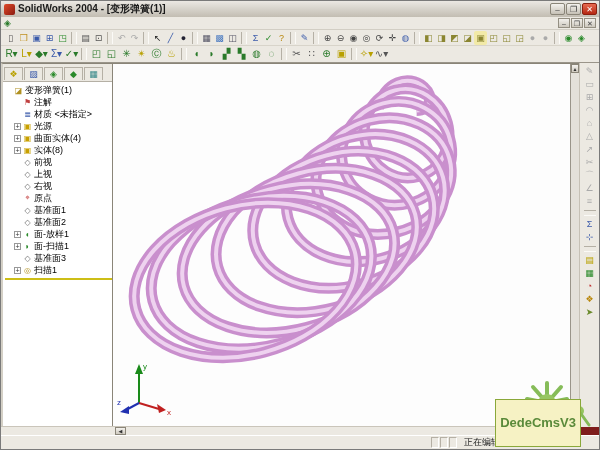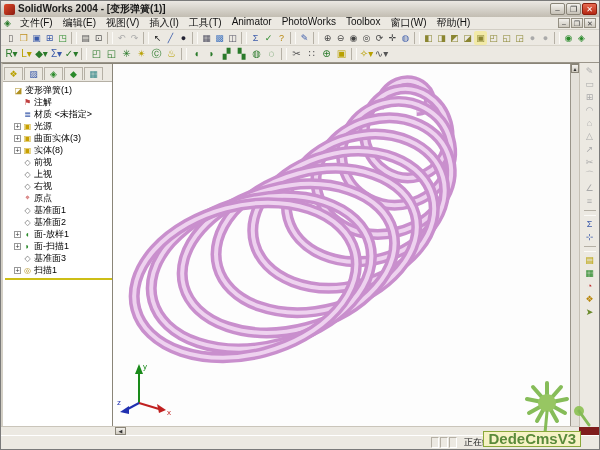--- a/index.html
+++ b/index.html
@@ -51,52 +51,40 @@
   .righttb .tbtn.sep{width:12px;height:4px;border-left:none;border-right:none;border-top:1px solid #b5b0a5;border-bottom:1px solid #fbfaf7;margin:2px 0;}
   
   .hscroll{position:absolute;left:0;right:20px;bottom:13px;height:9px;background:#ece9e2;border-top:1px solid #cac5ba;}
   .hscroll .sbtn{position:absolute;left:114px;top:0;width:11px;height:8px;background:linear-gradient(#f4f2ee,#cfcabf);border:1px solid #8a8578;font-size:5px;line-height:7px;text-align:center;color:#333;box-sizing:border-box;}
   .statusbar{position:absolute;left:0;right:0;bottom:0;height:13px;background:#ece9e2;border-top:1px solid #fff;display:flex;align-items:center;font-size:9px;color:#222;}
   .status-spacer{flex:1;}
   .scell{width:6px;height:9px;border:1px solid #b5b0a5;border-bottom-color:#fff;border-right-color:#fff;margin-right:1px;}
   .status-text{padding:0 6px;white-space:nowrap;}
   .status-end{width:70px;height:9px;}
   
-  .wm-box{position:absolute;right:18px;bottom:2px;background:#f6f2c4;border:1px solid #8aa83a;color:#5a8a3a;font-size:15px;font-weight:bold;padding:0 4px;line-height:14px;z-index:6;}
+  .wm-box{position:absolute;right:18px;bottom:2px;background:#f6f2c4;border:1px solid #8aa83a;color:#5a8a3a;font-size:13px;font-weight:bold;padding:16px 4px;line-height:14px;z-index:6;}
   .wm-flower{position:absolute;right:6px;bottom:10px;z-index:5;pointer-events:none;}
 </style>
 </head>
 <body>
 
 <div class="window">
 
   <div class="titlebar">
     <div class="sw-icon"></div>
     <span class="title-text">SolidWorks 2004 - [变形弹簧(1)]</span>
     <div class="winbtns">
       <div class="wbtn">–</div>
       <div class="wbtn">❐</div>
       <div class="wbtn close">✕</div>
     </div>
   </div>
 
   <div class="menubar">
     <span class="menu-glyph">◈</span>
-    <div style="display:flex;">
-        <span class="menu-item">文件(F)</span>
-        <span class="menu-item">编辑(E)</span>
-        <span class="menu-item">视图(V)</span>
-        <span class="menu-item">插入(I)</span>
-        <span class="menu-item">工具(T)</span>
-        <span class="menu-item">Animator</span>
-        <span class="menu-item">PhotoWorks</span>
-        <span class="menu-item">Toolbox</span>
-        <span class="menu-item">窗口(W)</span>
-        <span class="menu-item">帮助(H)</span>
-      </div>
     <div class="docbtns">
       <div class="dbtn">–</div>
       <div class="dbtn">❐</div>
       <div class="dbtn">✕</div>
     </div>
   </div>
 
   <div class="tbrow tb1">
       <span class="tbtn" style="color: rgb(85, 85, 85);">▯</span>
       <span class="tbtn" style="color: rgb(192, 144, 32);">❒</span>
@@ -204,21 +192,21 @@
             <span class="tlabel">材质 &lt;未指定&gt;</span>
           </div>
             <div class="trow" style="margin-left: 9px;">
             <span class="tplus">+</span>
             <span class="ticon" style="color: rgb(200, 160, 0);">▣</span>
             <span class="tlabel">光源</span>
           </div>
             <div class="trow" style="margin-left: 9px;">
             <span class="tplus">+</span>
             <span class="ticon" style="color: rgb(200, 160, 0);">▣</span>
-            <span class="tlabel">曲面实体(3)</span>
+            <span class="tlabel">曲面实体(4)</span>
           </div>
             <div class="trow" style="margin-left: 9px;">
             <span class="tplus">+</span>
             <span class="ticon" style="color: rgb(200, 160, 0);">▣</span>
             <span class="tlabel">实体(8)</span>
           </div>
             <div class="trow" style="margin-left: 9px;">
             <span class="tplus" style="visibility: hidden;"></span>
             <span class="ticon" style="color: rgb(119, 119, 119);">◇</span>
             <span class="tlabel">前视</span>

